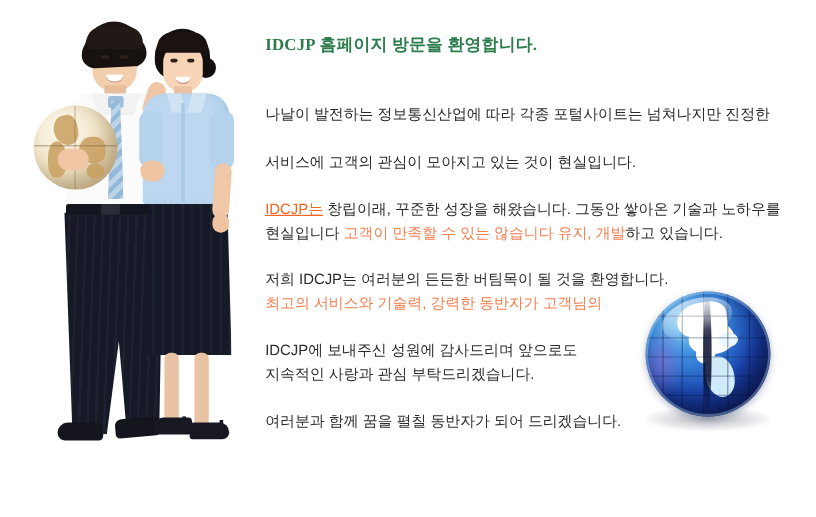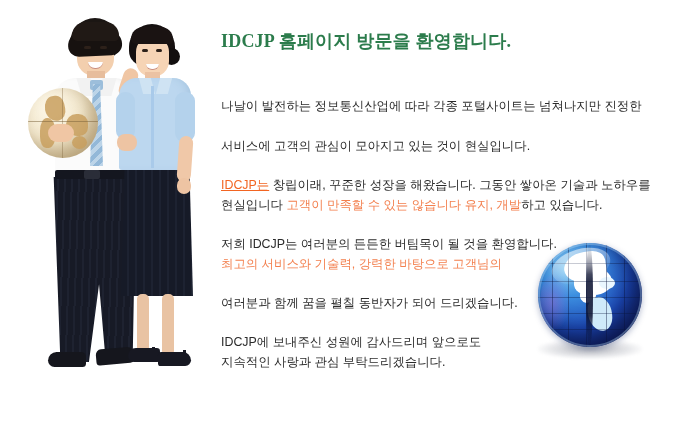--- a/index.html
+++ b/index.html
@@ -101,24 +101,24 @@
         border-radius:12px 5px 4px 9px;}
   .w-shoeR{left:158px;top:352px;width:33px;height:14px;background:#171822;
         border-radius:5px 13px 9px 4px;}
   .w-heelL{left:152px;top:347px;width:3px;height:14px;background:#171822;}
   .w-heelR{left:183px;top:350px;width:3px;height:14px;background:#171822;}
 
   
   .title{
     position:absolute;left:221px;top:29px;
     font-family:"Liberation Serif","DejaVu Serif",serif;
-    font-size:18px;font-weight:700;color:#2c7c4c;letter-spacing:.2px;
+    font-size:14px;font-weight:700;color:#2c7c4c;letter-spacing:.2px;
     white-space:nowrap;
   }
-  .body-col{position:absolute;left:221px;top:85px;width:450px;margin-top:11px;}
+  .body-col{position:absolute;left:221px;top:85px;width:450px;}
   .para{margin:0 0 19px 0;font-size:12.4px;line-height:20px;color:#2b2b2b;
         font-family:"Liberation Sans","DejaVu Sans",sans-serif;}
   .para:last-child{margin-bottom:0;}
   .line{white-space:nowrap;}
   .hl-red{color:#f26522;text-decoration:underline;}
   .hl-orange{color:#f3804f;}
 
   
   .bglobe-wrap{position:absolute;left:536px;top:243px;width:108px;height:118px;}
   .bglobe-shadow{position:absolute;left:2px;top:96px;width:104px;height:20px;
@@ -228,30 +228,30 @@
       <span class="line">서비스에 고객의 관심이 모아지고 있는 것이 현실입니다.</span>
     </p>
 
     <p class="para">
       <span class="line"><span class="hl-red">IDCJP는</span><span> 창립이래, 꾸준한 성장을 해왔습니다. 그동안 쌓아온 기술과 노하우를</span></span><br>
       <span class="line"><span>현실입니다 </span><span class="hl-orange">고객이 만족할 수 있는 않습니다 유지, 개발</span><span>하고 있습니다.</span></span>
     </p>
 
     <p class="para">
       <span class="line">저희 IDCJP는 여러분의 든든한 버팀목이 될 것을 환영합니다.</span><br>
-      <span class="line hl-orange">최고의 서비스와 기술력, 강력한 바탕으로 고객님의</span><br>
-    </p>
-
-    <p class="para">
-      <span class="line">여러분과 함께 꿈을 펼칠 동반자가 되어 드리겠습니다.</span>
+      <span class="line hl-orange">최고의 서비스와 기술력, 강력한 동반자가 고객님의</span><br>
     </p>
 
     <p class="para">
       <span class="line">IDCJP에 보내주신 성원에 감사드리며 앞으로도</span><br>
       <span class="line">지속적인 사랑과 관심 부탁드리겠습니다.</span>
+    </p>
+
+    <p class="para">
+      <span class="line">여러분과 함께 꿈을 펼칠 동반자가 되어 드리겠습니다.</span>
     </p>
   </div>
 
   <div class="bglobe-wrap">
     <div class="bglobe-shadow"></div>
     <div class="bglobe">
       <div class="bg-violet"></div>
       <div class="bg-land l1"></div>
       <div class="bg-land l2"></div>
       <div class="bg-land l5"></div>

